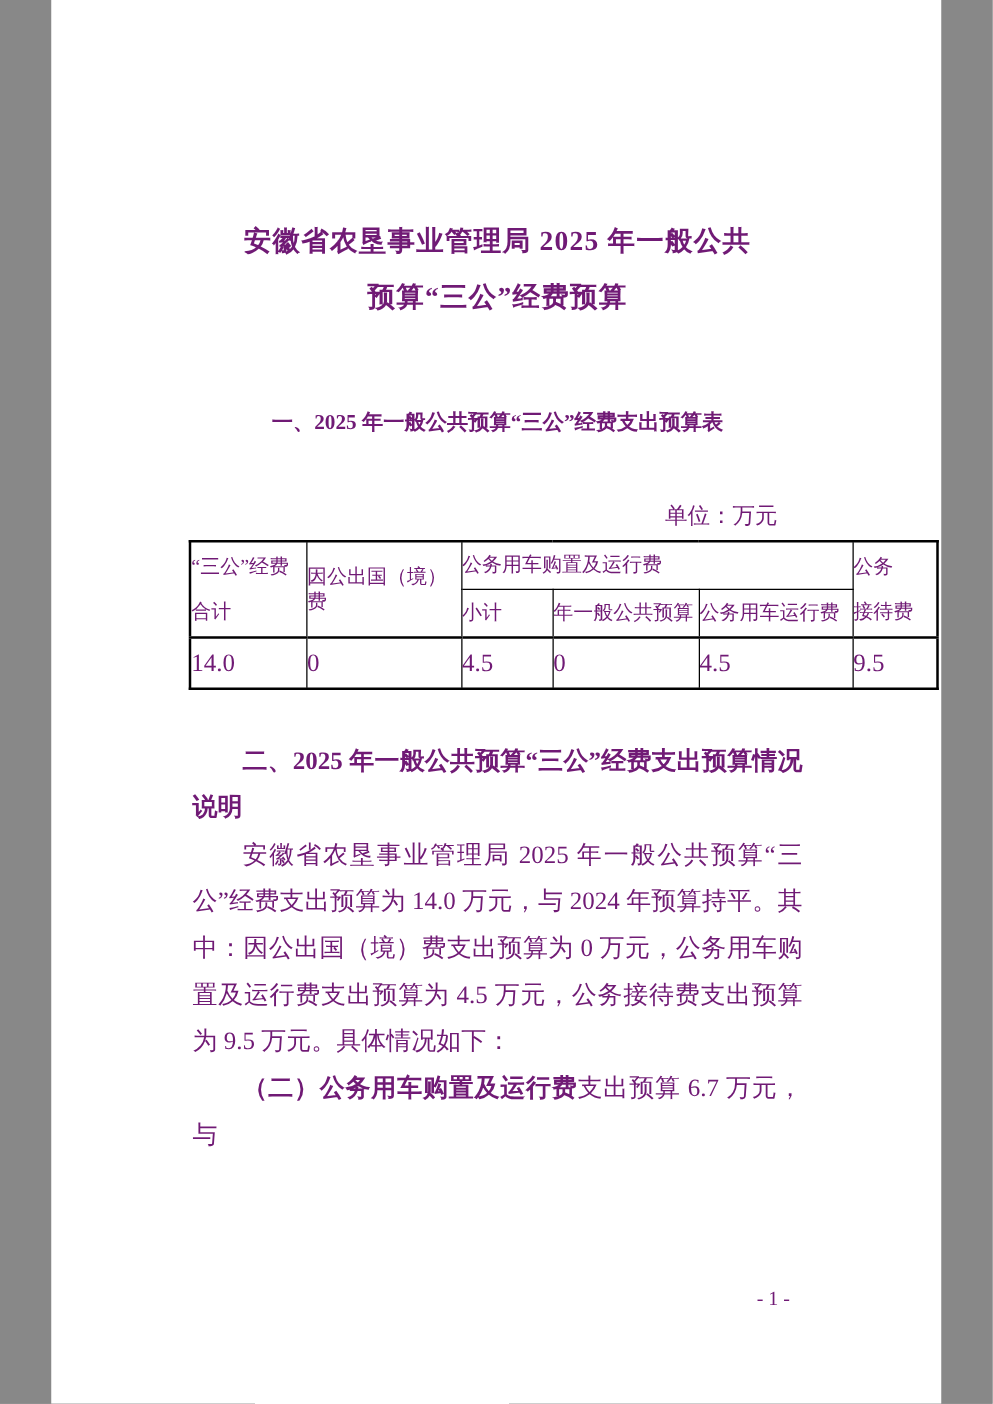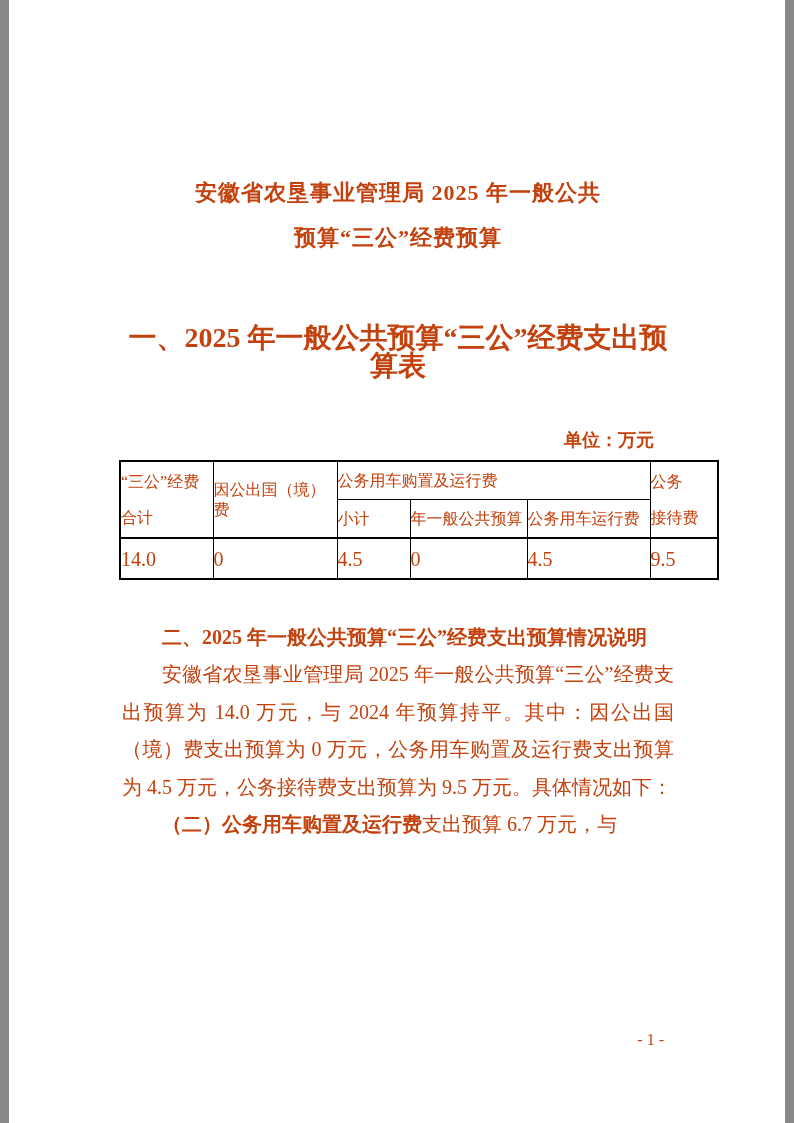--- a/index.html
+++ b/index.html
@@ -1,47 +1,46 @@
 <!DOCTYPE html>
 <html><head>
 <meta charset="utf-8">
 <style>
   html,body { margin:0; padding:0; background:#888; }
   .page {
-    width:776px; height:1123px;
+    width:712px; height:1123px;
     background:#ffffff;
     margin:0 auto;
     position:relative;
     box-sizing:border-box;
     padding:170px 111px 4px 113px;
     font-family:"Liberation Serif","DejaVu Serif",serif;
-    color:#c2410c;
+    color:#701a75;
     overflow:hidden;
   }
   .doc-title {
     text-align:center;
     font-size:22px;
     font-weight:bold;
     line-height:45px;
     letter-spacing:1px;
   }
   .section1-heading {
     margin-top:64px;
     text-align:center;
-    font-size:28px;
+    font-size:17px;
     font-weight:bold;
     line-height:28px;
   }
   .unit-line {
     margin-top:48px;
     text-align:right;
     font-size:18px;
     line-height:24px;
     padding-right:20px;
-    font-weight:bold;
   }
   table.budget {
     margin-top:8px;
     margin-left:-3px;
     width:598px;
     border-collapse:collapse;
     table-layout:fixed;
     border:2px solid #000;
   }
   table.budget th, table.budget td {

